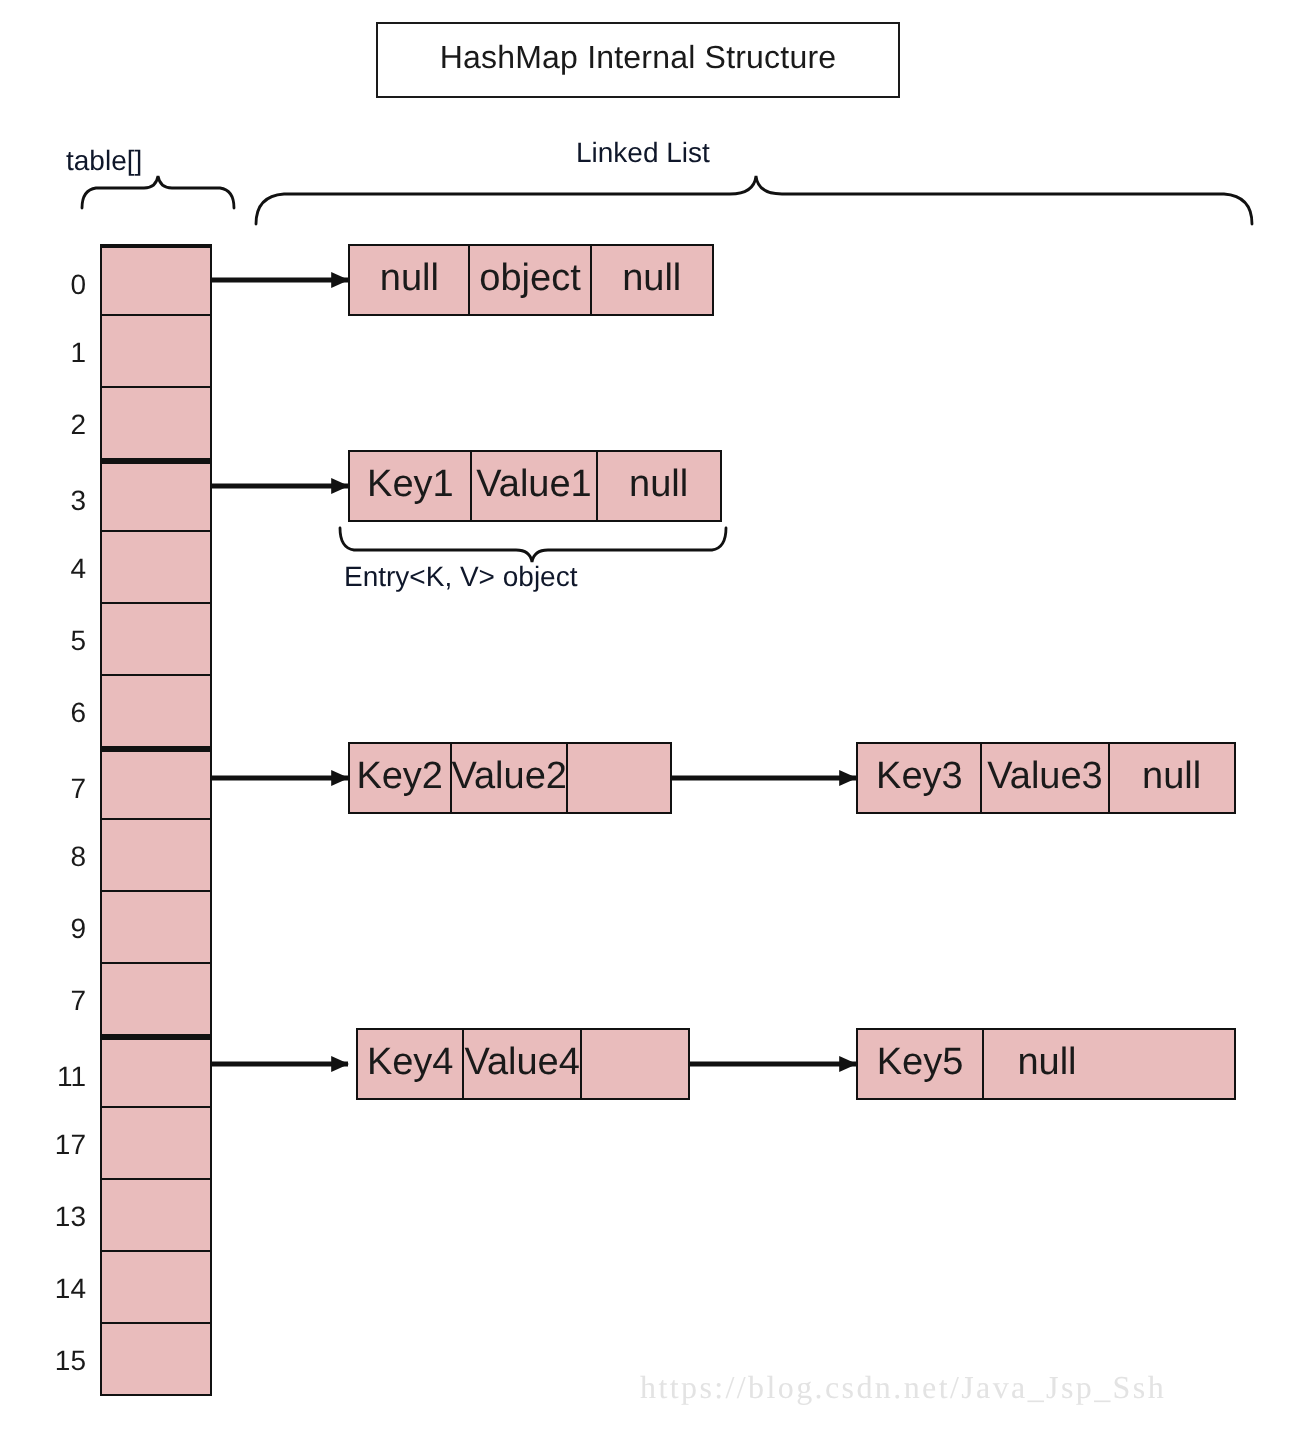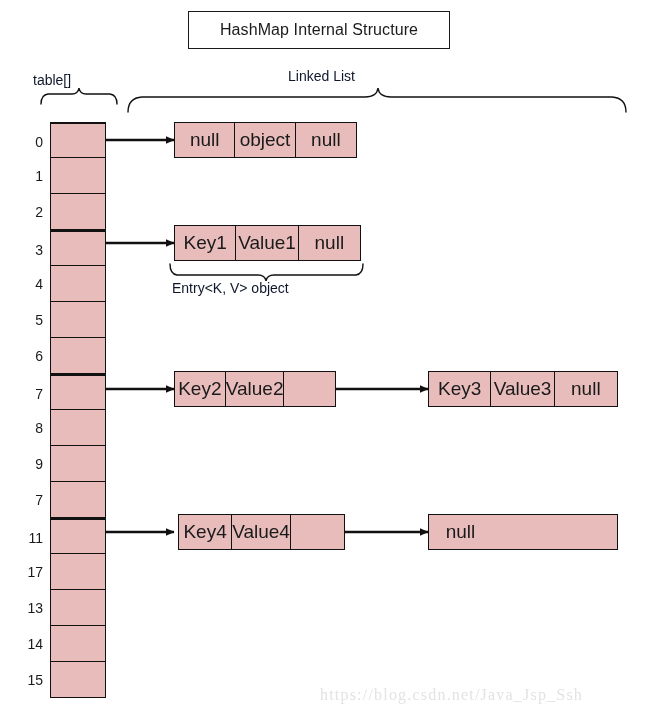--- a/index.html
+++ b/index.html
@@ -234,18 +234,19 @@
     <div class="field" style="width:64px;">Value3</div>
     <div class="field" style="width:63px;">null</div>
   </div>
 
   <div class="node" style="left:178px; top:514px; width:167px;">
     <div class="field" style="width:62px;">Key4</div>
     <div class="field" style="width:63px;">Value4</div>
     <div class="field" style="width:62px;"></div>
   </div>
   <div class="node" style="left:428px; top:514px; width:190px;">
+    <div class="field" style="width:63px;">Key5</div>
     <div class="field" style="width:63px;">null</div>
   </div>
 
   <div class="watermark">https://blog.csdn.net/Java_Jsp_Ssh</div>
 
 </div>
 
 </body></html>

